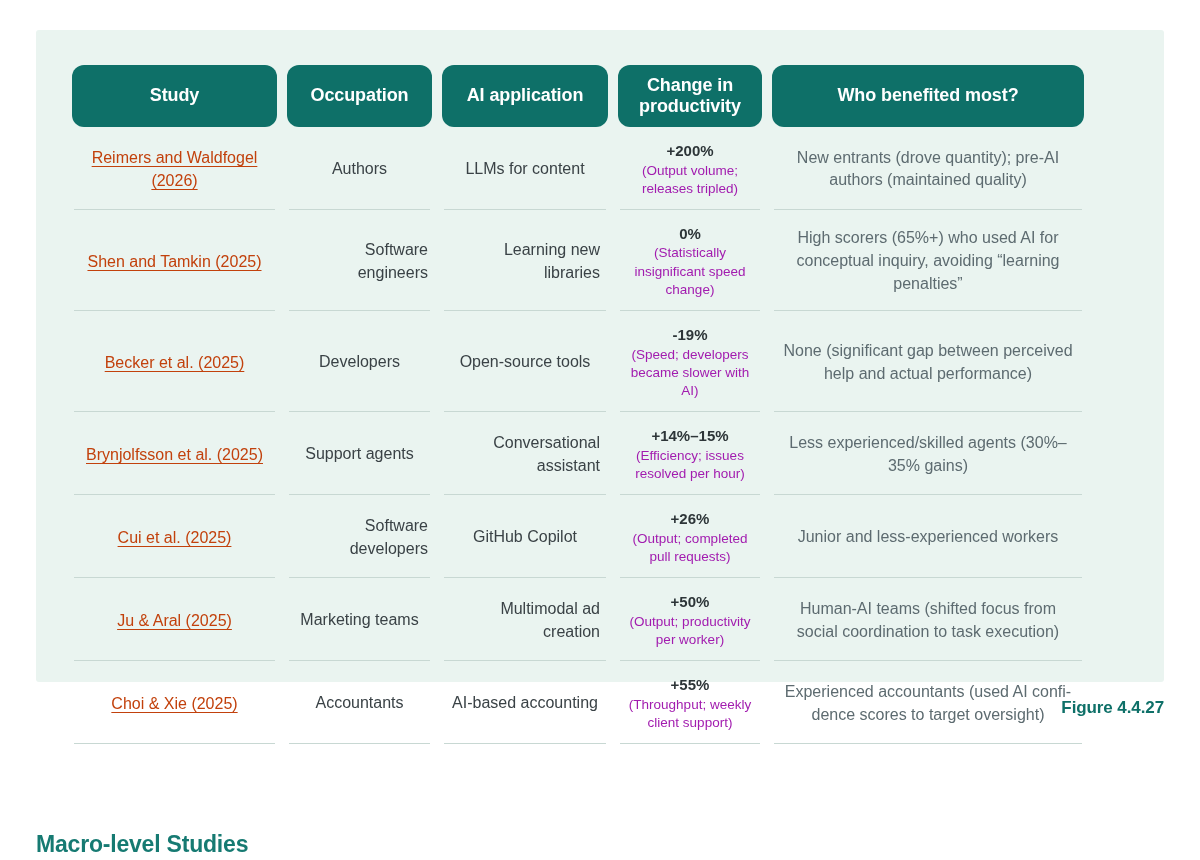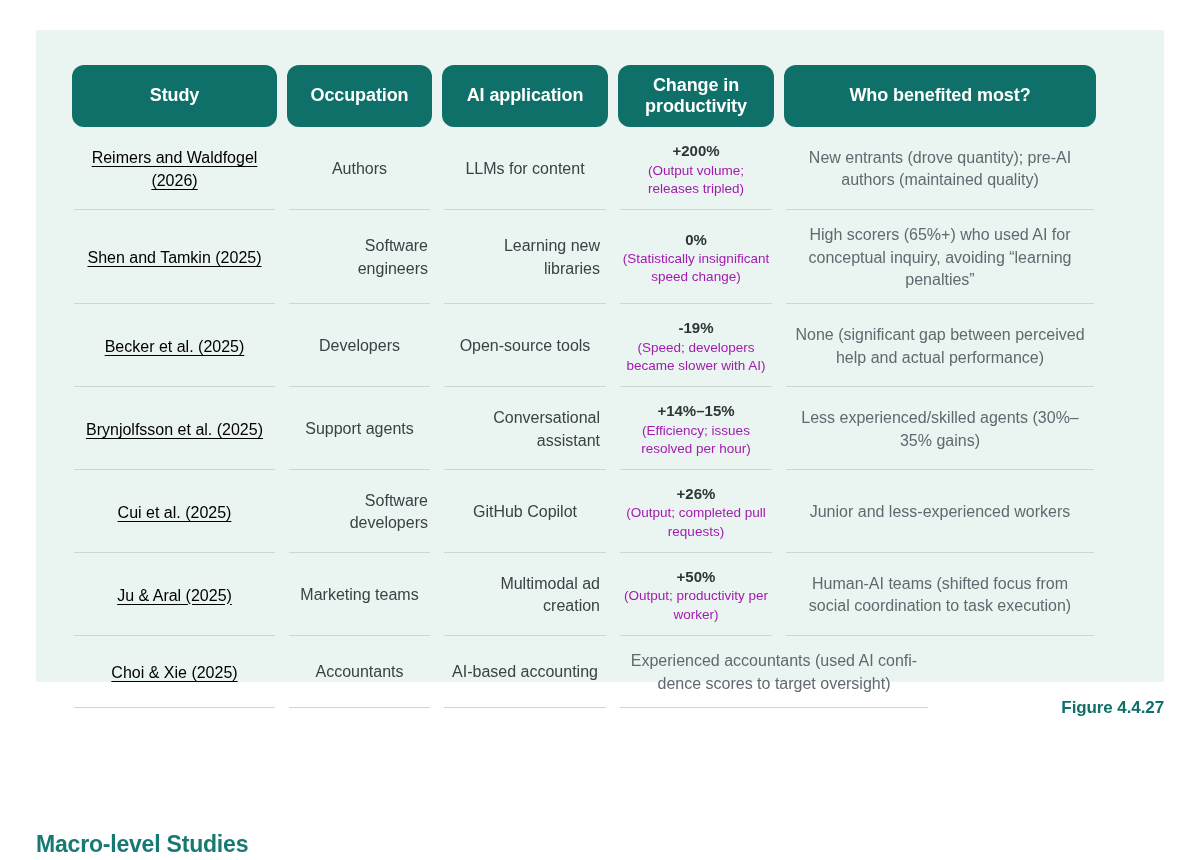--- a/index.html
+++ b/index.html
@@ -45,21 +45,21 @@
     flex-direction: column;
     justify-content: center;
     align-items: center;
     text-align: center;
   }
 
   
   .col-0 { width: 205px; margin-right: 10px; }
   .col-1 { width: 145px; margin-right: 10px; }
   .col-2 { width: 166px; margin-right: 10px; }
-  .col-3 { width: 156px; margin-right: 10px; }
+  .col-3 { width: 144px; margin-right: 10px; }
   .col-4 { width: 312px; }
 
   
   .header-row .cell {
     background: #0e7068;
     border-radius: 12px;
     height: 62px;
     color: #ffffff;
     font-weight: bold;
     font-size: 18px;
@@ -77,21 +77,21 @@
     content: "";
     position: absolute;
     left: 2px;
     right: 2px;
     bottom: 0;
     height: 1px;
     background: #c8d8d3;
   }
 
   .study-link {
-    color: #000000;
+    color: #c2410c;
     text-decoration: underline;
     text-underline-offset: 3px;
     font-size: 16px;
     line-height: 1.45;
     cursor: pointer;
     max-width: 190px;
   }
 
   .plain-text {
     color: #3a4246;
@@ -275,20 +275,24 @@
     <div class="row body-row">
       <div class="cell col-0">
           <span class="study-link">Choi &amp; Xie (2025)</span>
         </div>
       <div class="cell col-1">
           <span class="plain-text">Accountants</span>
         </div>
       <div class="cell col-2">
           <span class="plain-text">AI-based accounting</span>
         </div>
+      <div class="cell col-3">
+          <span class="prod-main">+55%</span>
+          <span class="prod-sub">(Throughput; weekly client support)</span>
+        </div>
       <div class="cell col-4">
           <span class="benefit-text">Experienced accountants (used AI confi-dence scores to target oversight)</span>
         </div>
     </div>
 
   </div>
 </div>
 
 <div class="figure-caption">Figure 4.4.27</div>
 <div class="section-heading">Macro-level Studies</div>

